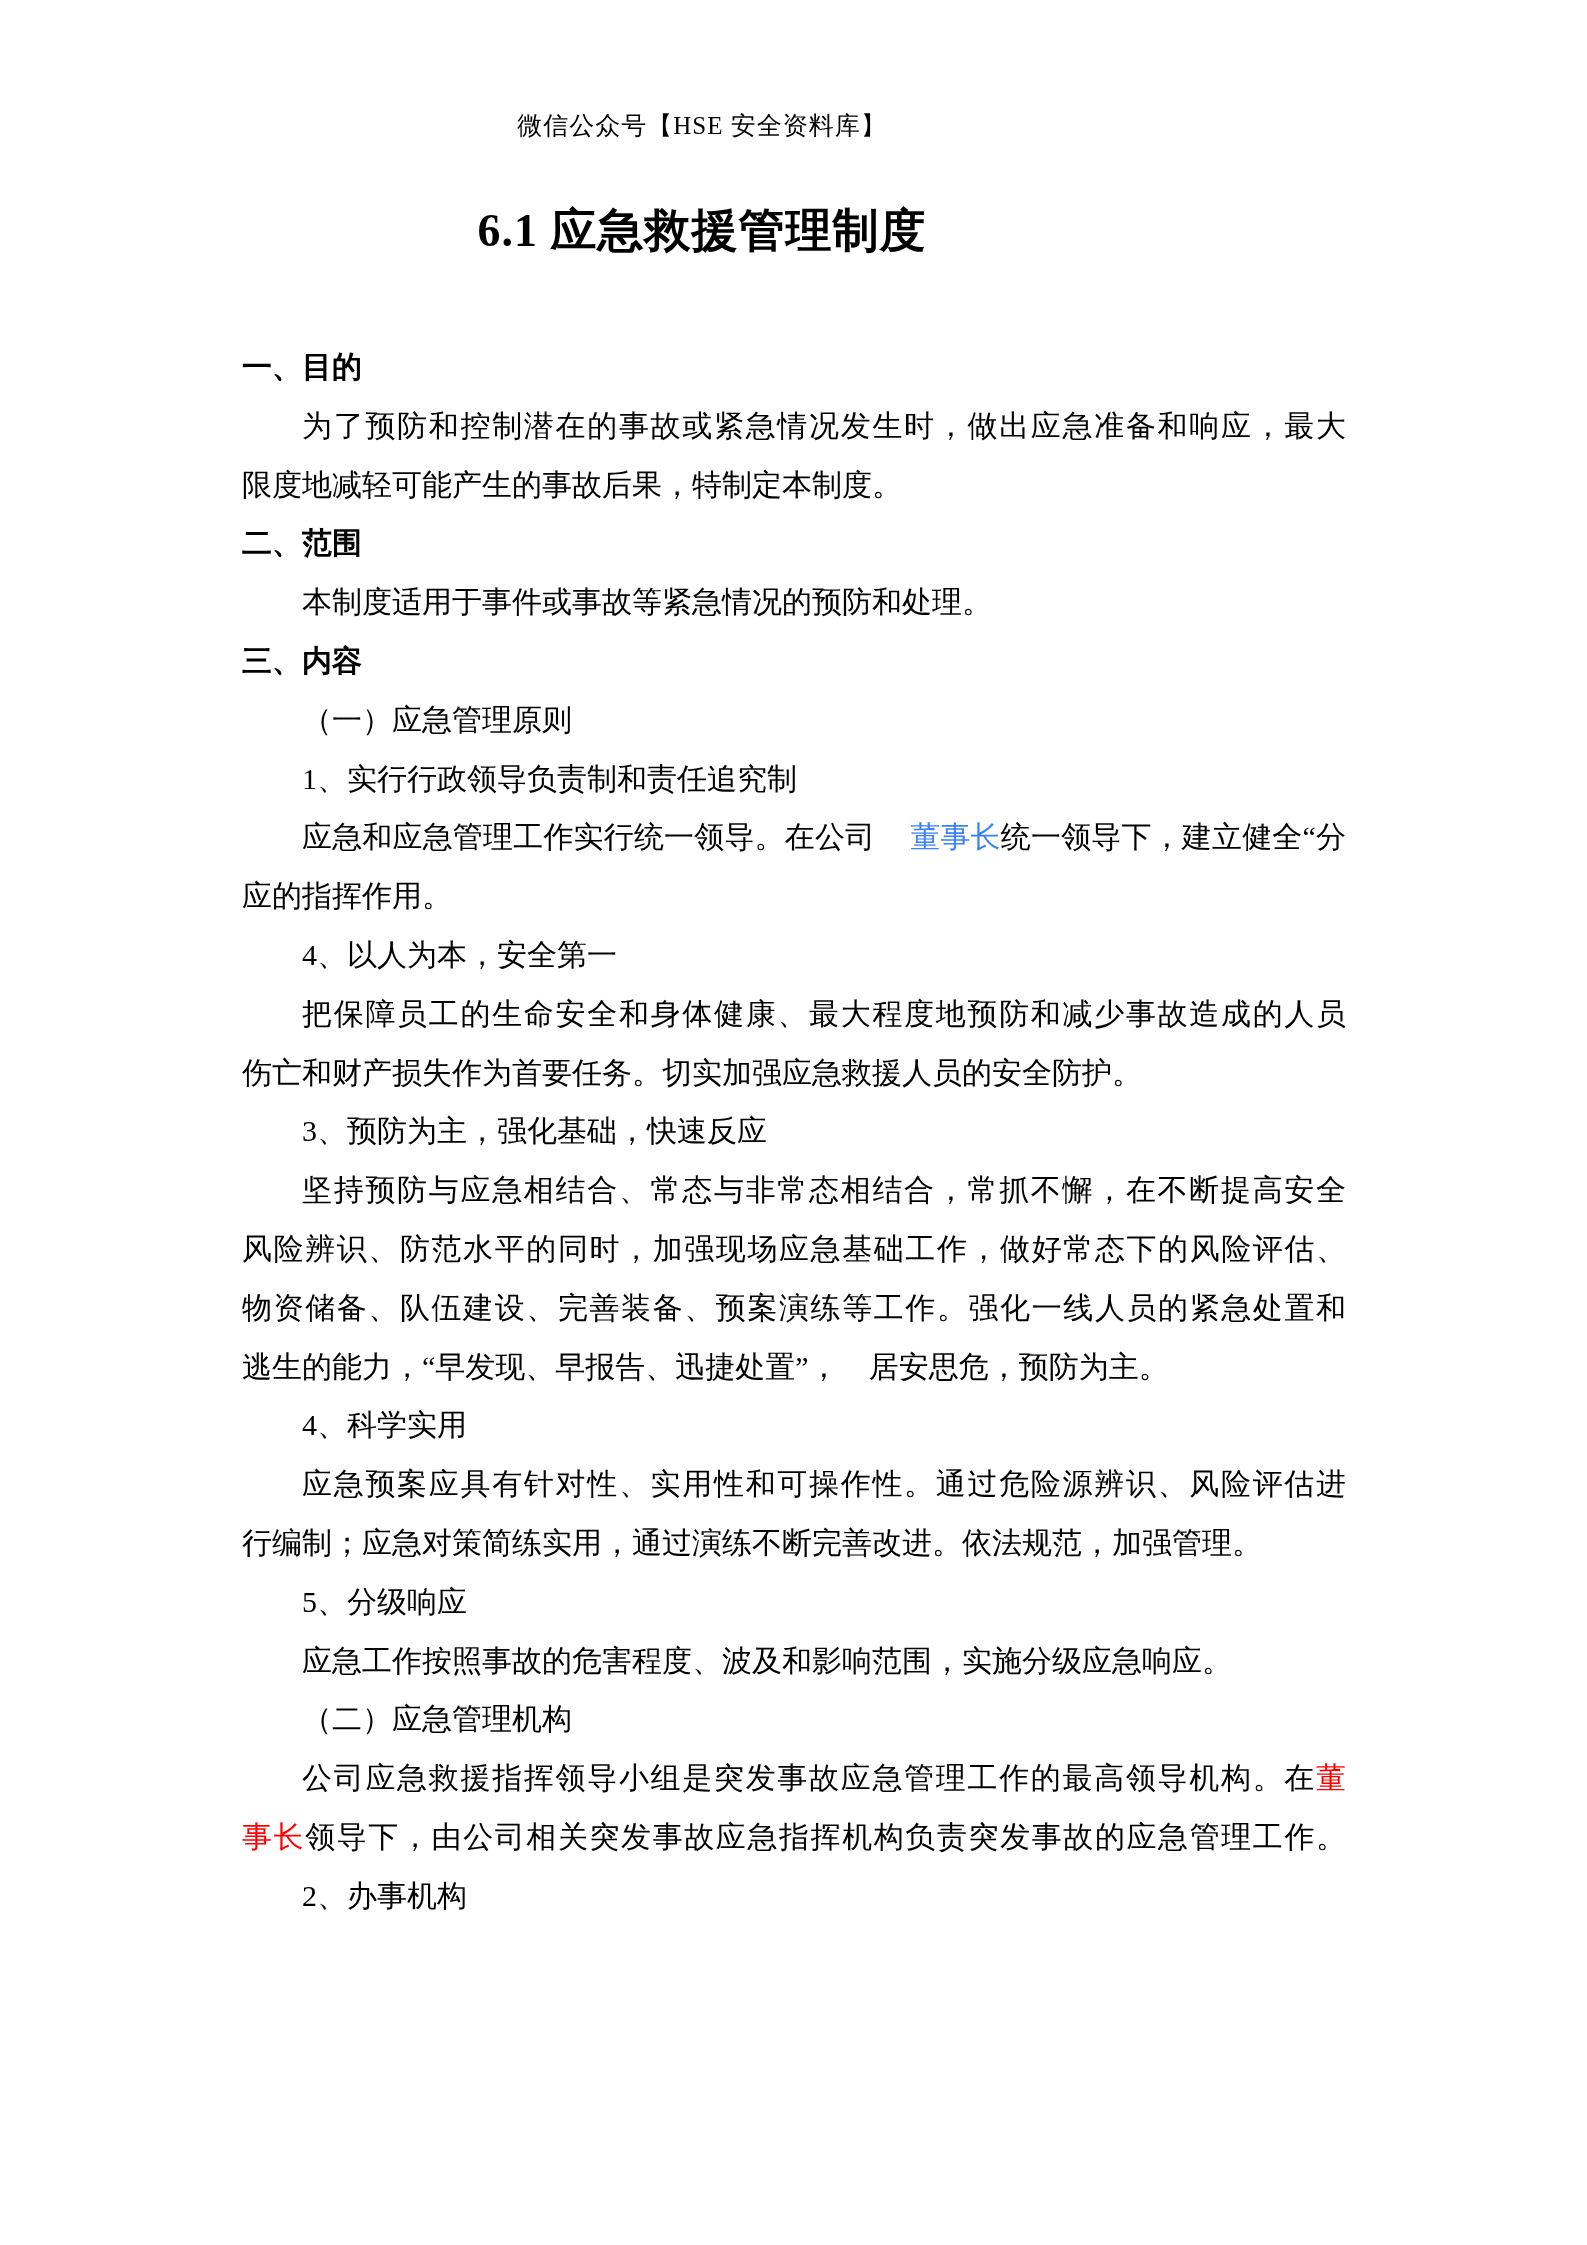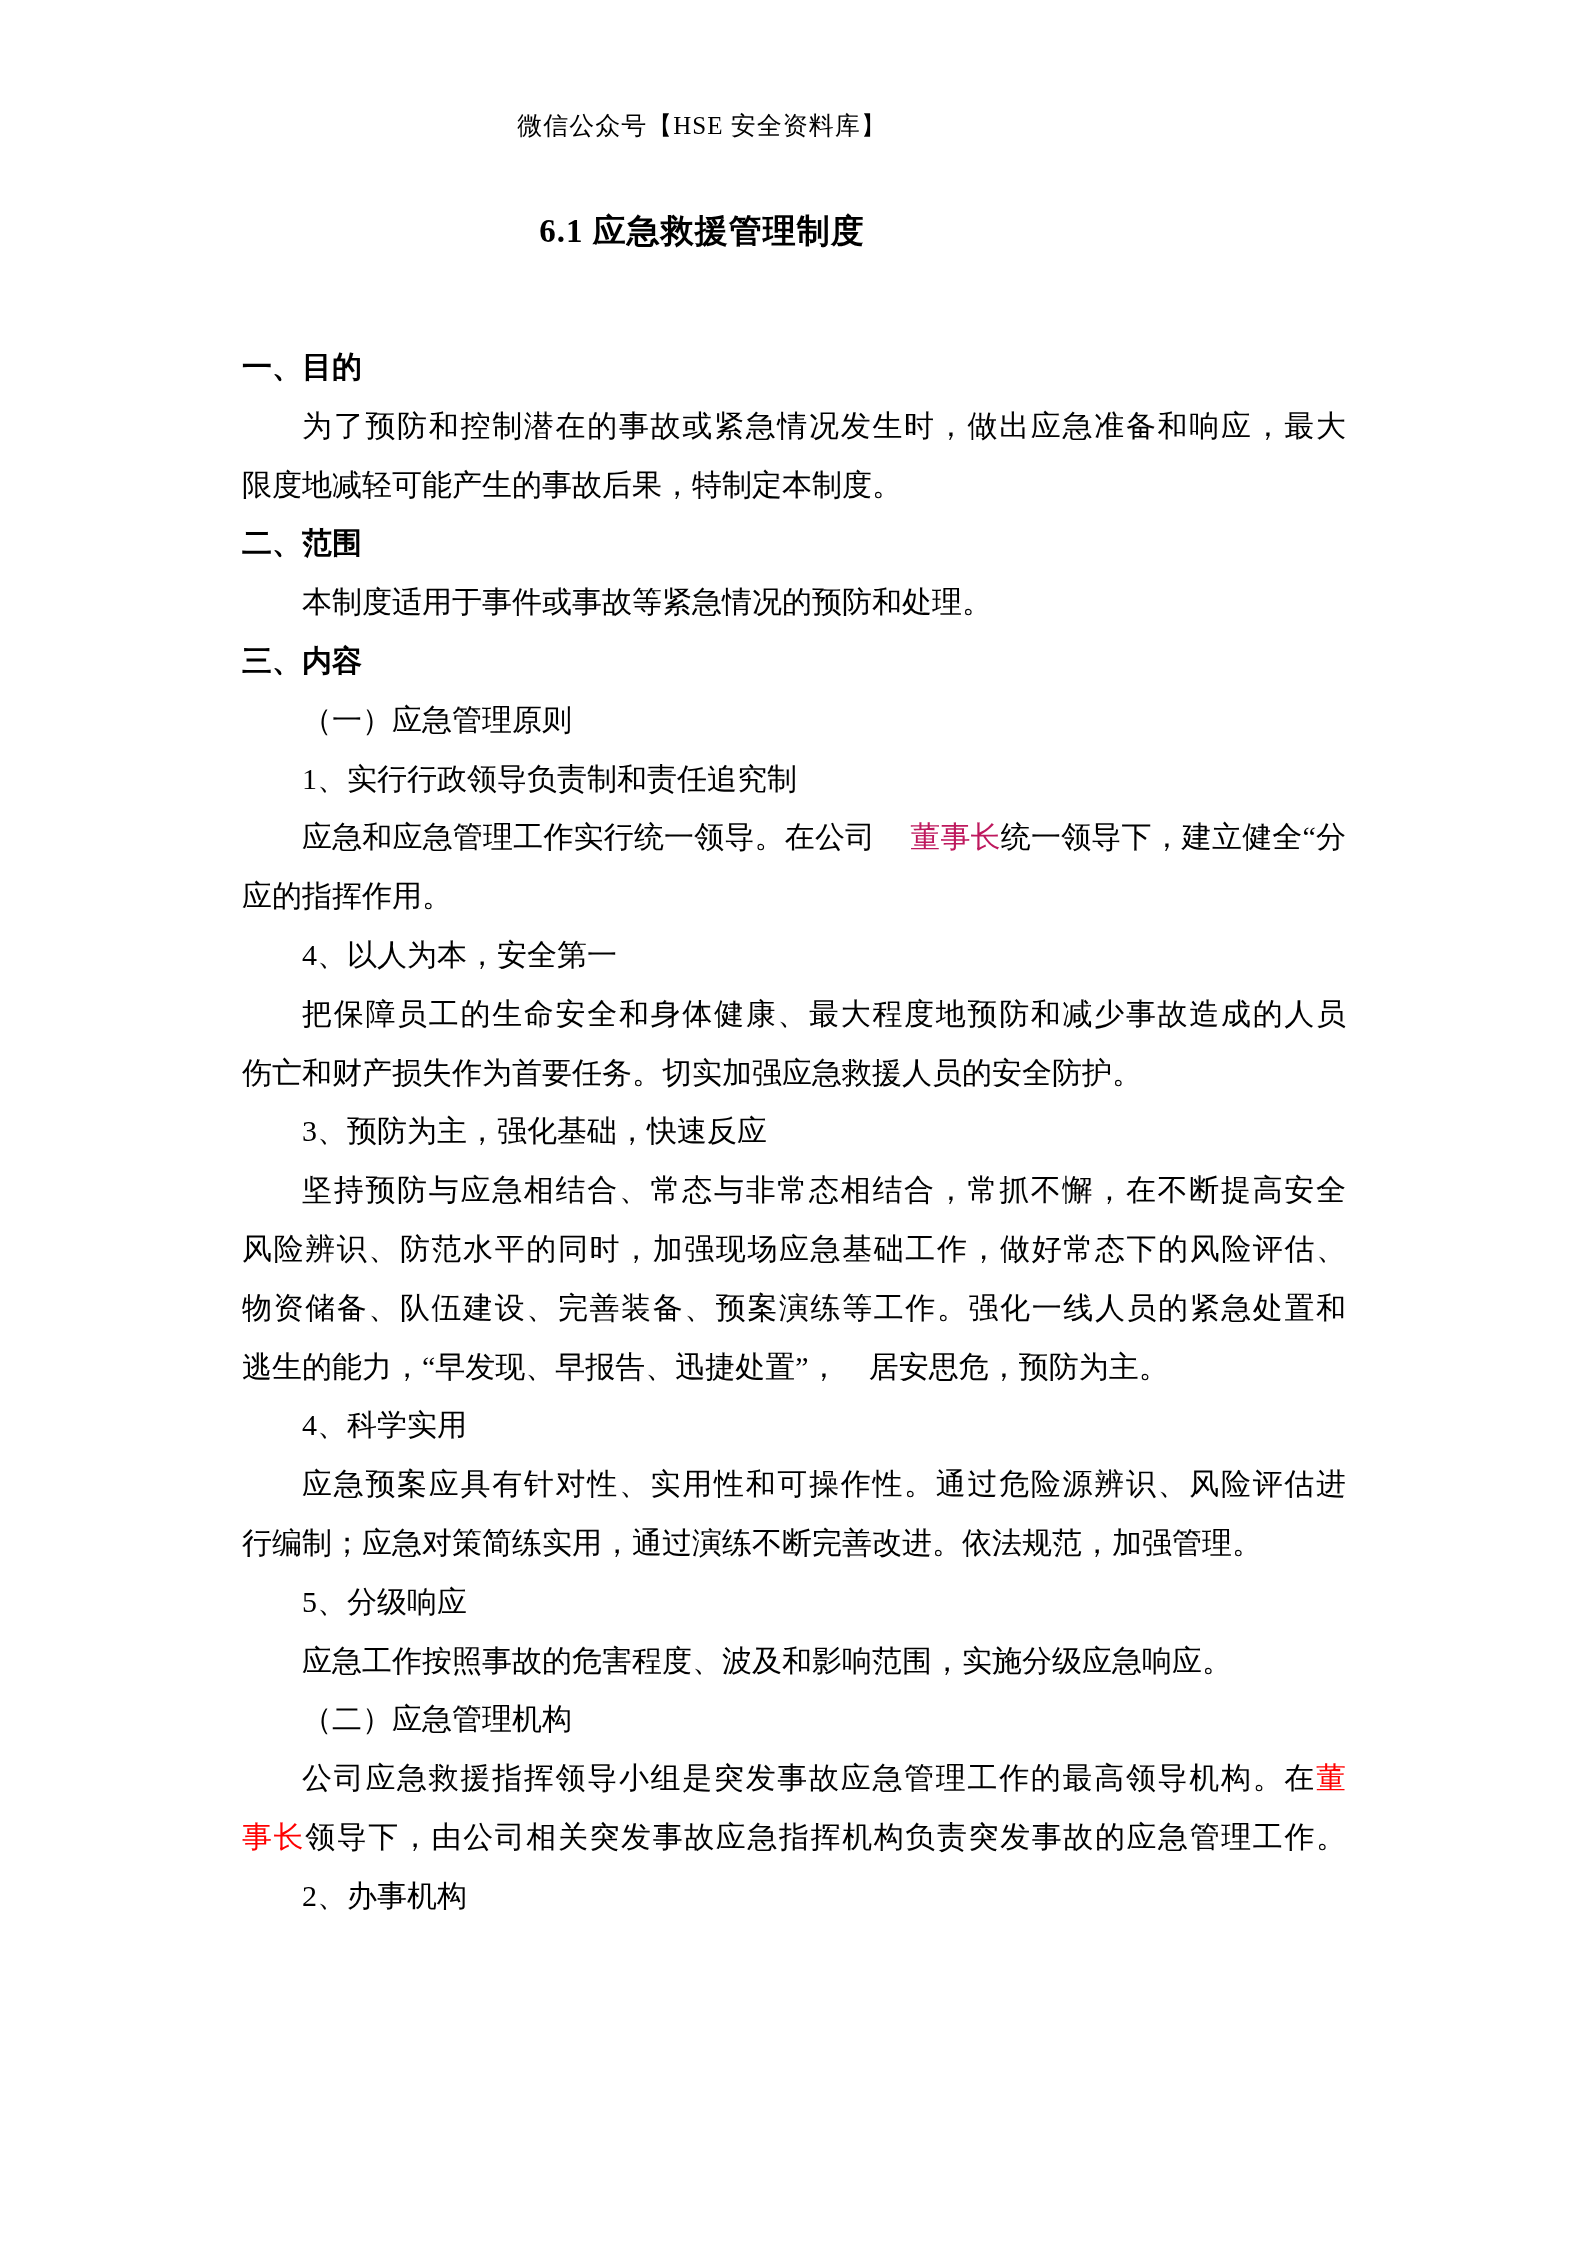--- a/index.html
+++ b/index.html
@@ -28,21 +28,21 @@
     font-size: 25px;
     line-height: 36px;
     letter-spacing: 1px;
   }
   .doc-title {
     position: absolute;
     top: 200px;
     left: 0;
     width: 100%;
     text-align: center;
-    font-size: 33px;
+    font-size: 46px;
     font-weight: bold;
     line-height: 62px;
     margin: 0;
     letter-spacing: 1px;
   }
   .doc-body {
     position: absolute;
     left: 242px;
     top: 338px;
     width: 1104px;
@@ -70,21 +70,21 @@
   <h1 class="doc-title">6.1 应急救援管理制度</h1>
   <div class="doc-body" id="doc-body">
       <div class="line heading"><span>一、目的</span></div>
       <div class="line indent justify"><span>为了预防和控制潜在的事故或紧急情况发生时，做出应急准备和响应，最大</span></div>
       <div class="line"><span>限度地减轻可能产生的事故后果，特制定本制度。</span></div>
       <div class="line heading"><span>二、范围</span></div>
       <div class="line indent"><span>本制度适用于事件或事故等紧急情况的预防和处理。</span></div>
       <div class="line heading"><span>三、内容</span></div>
       <div class="line indent"><span>（一）应急管理原则</span></div>
       <div class="line indent"><span>1、实行行政领导负责制和责任追究制</span></div>
-      <div class="line indent justify"><span>应急和应急管理工作实行统一领导。在公司</span><span style="color: #be185d; margin-left: 35px;">董事长</span><span>统一领导下，建立健全“分</span></div>
+      <div class="line indent justify"><span>应急和应急管理工作实行统一领导。在公司</span><span style="color: #3b82f6; margin-left: 35px;">董事长</span><span>统一领导下，建立健全“分</span></div>
       <div class="line"><span>应的指挥作用。</span></div>
       <div class="line indent"><span>4、以人为本，安全第一</span></div>
       <div class="line indent justify"><span>把保障员工的生命安全和身体健康、最大程度地预防和减少事故造成的人员</span></div>
       <div class="line"><span>伤亡和财产损失作为首要任务。切实加强应急救援人员的安全防护。</span></div>
       <div class="line indent"><span>3、预防为主，强化基础，快速反应</span></div>
       <div class="line indent justify"><span>坚持预防与应急相结合、常态与非常态相结合，常抓不懈，在不断提高安全</span></div>
       <div class="line justify"><span>风险辨识、防范水平的同时，加强现场应急基础工作，做好常态下的风险评估、</span></div>
       <div class="line justify"><span>物资储备、队伍建设、完善装备、预案演练等工作。强化一线人员的紧急处置和</span></div>
       <div class="line"><span>逃生的能力，“早发现、早报告、迅捷处置”，　居安思危，预防为主。</span></div>
       <div class="line indent"><span>4、科学实用</span></div>

